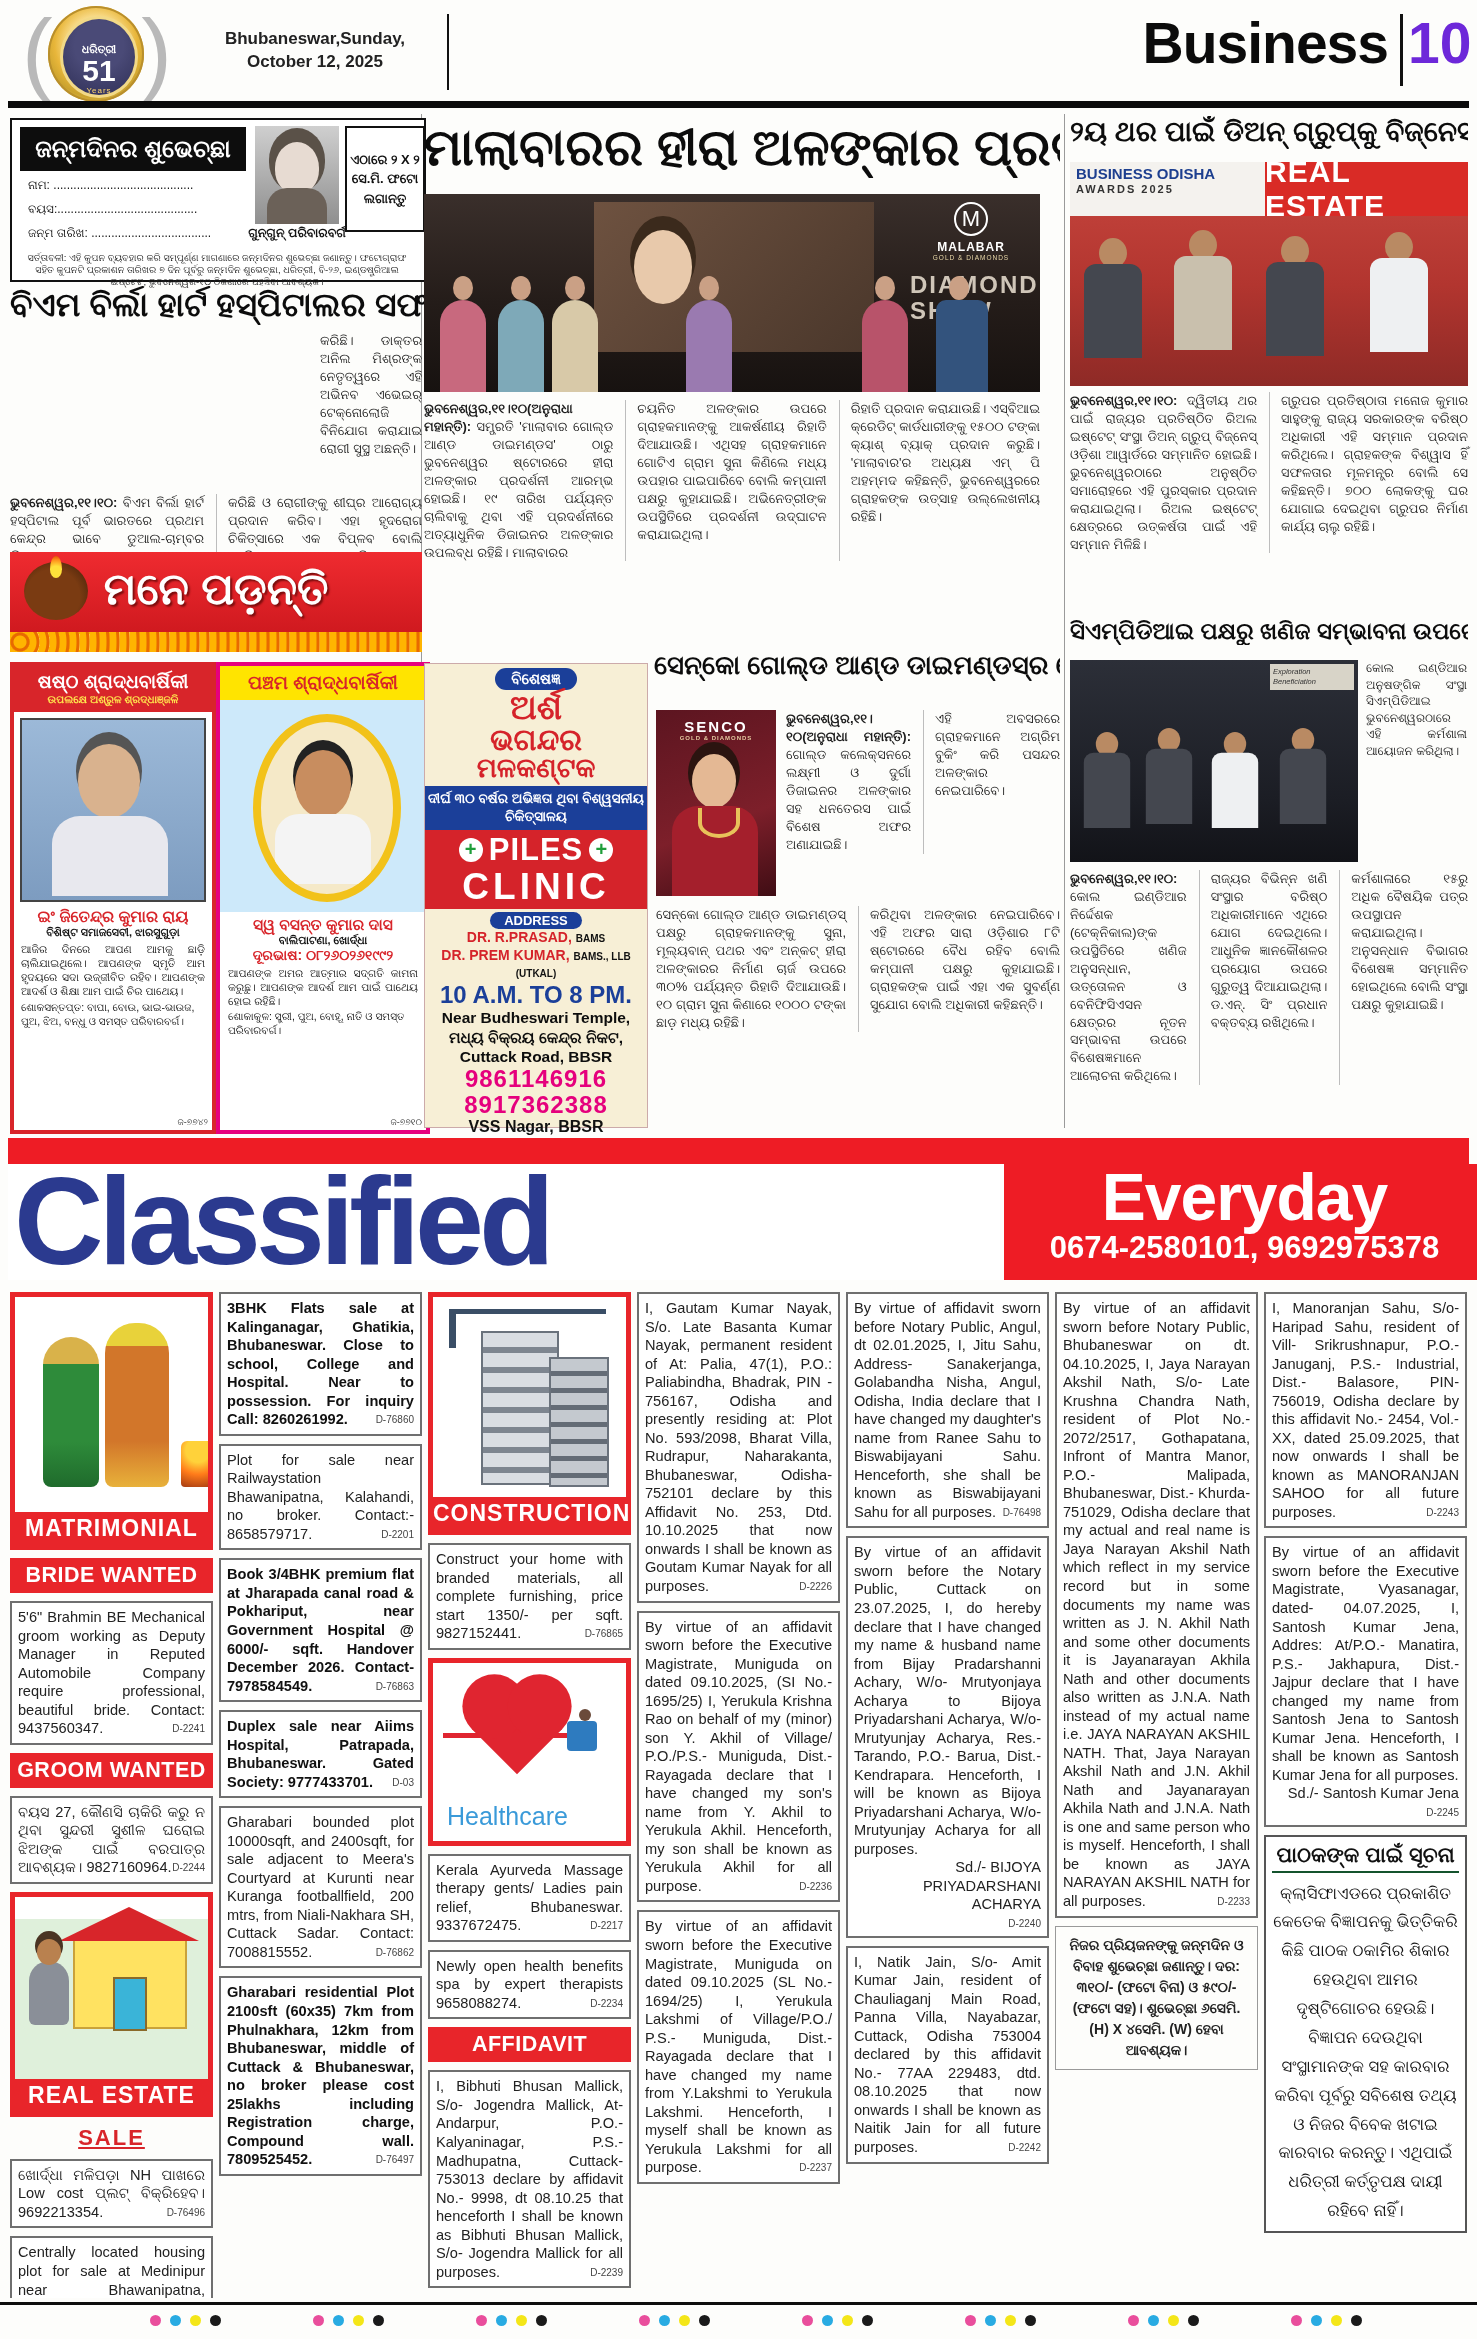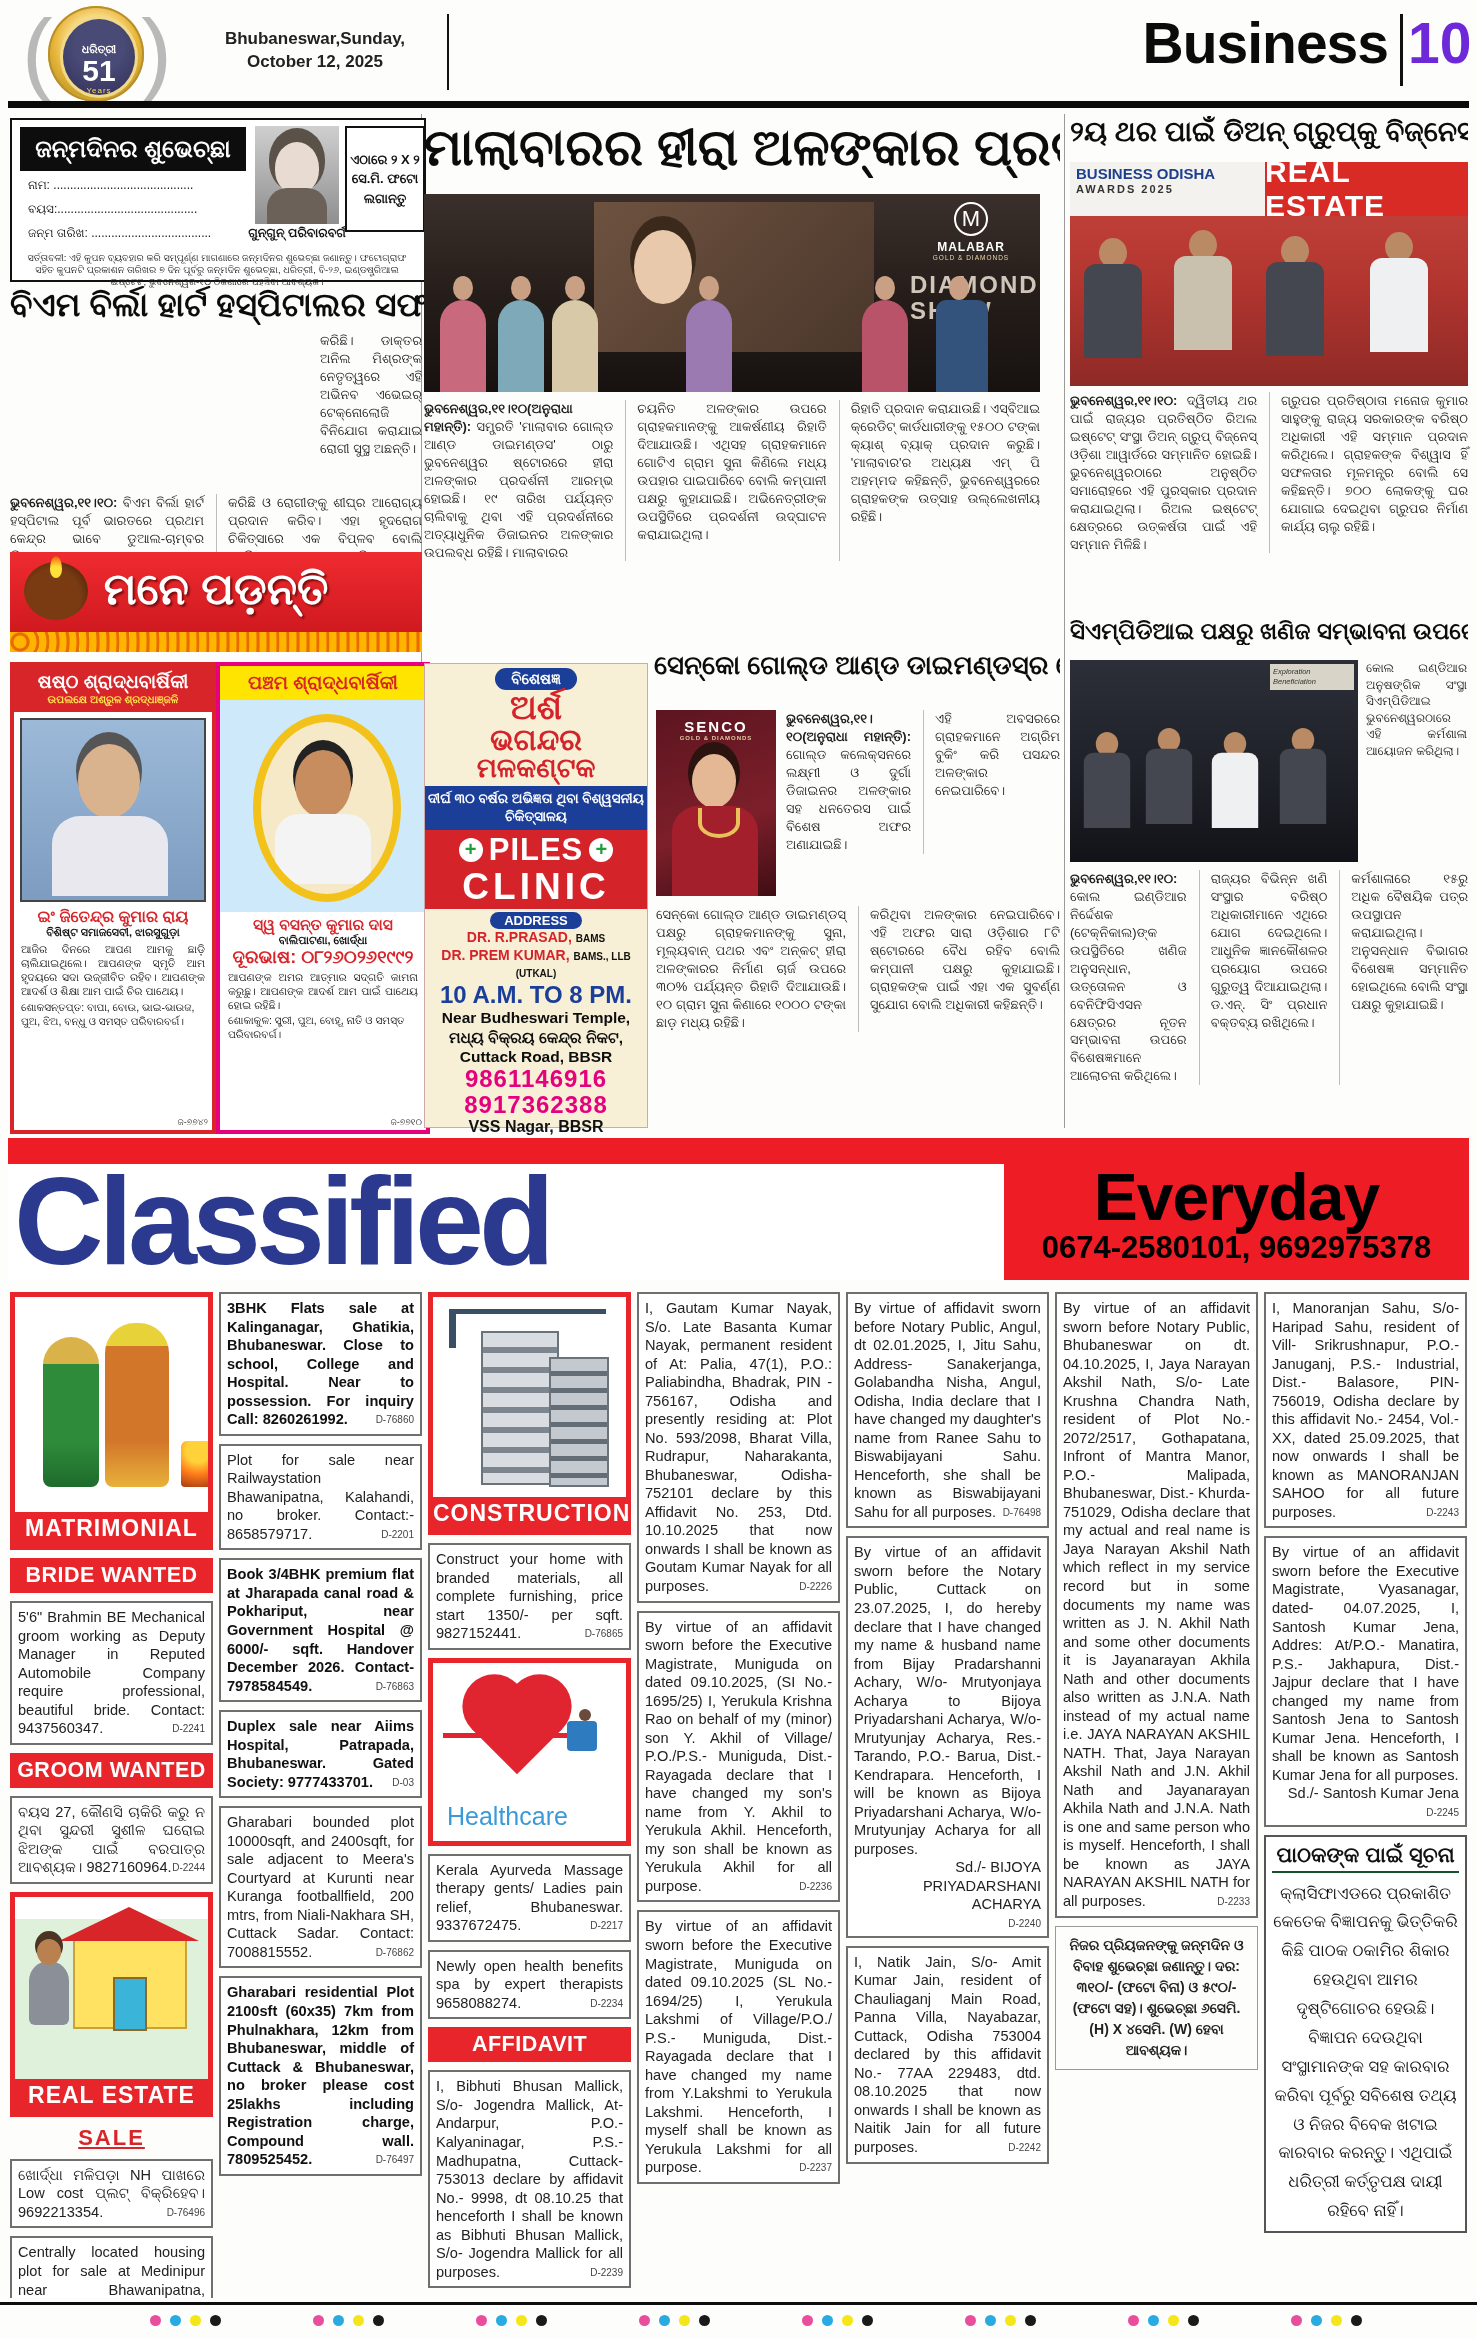--- a/index.html
+++ b/index.html
@@ -122,21 +122,21 @@
   #memoA .mfoot{font-size:10.5px;padding:0 7px;line-height:1.3;}
   #memoA .mref{position:absolute;right:4px;bottom:2px;font-size:9px;color:#333;}
   #memoB{left:216px;top:662px;width:206px;height:464px;border:4px solid #e6007e;}
   #memoB .mh{background:#ffe400;color:#d8252a;text-align:center;font-size:19px;font-weight:800;padding:6px 2px;}
   #memoB .sky{background:#cde9fa;height:212px;position:relative;}
   #memoB .oval{position:absolute;left:33px;top:14px;width:132px;height:172px;border-radius:50%;background:#f5e9c8;border:8px solid #f2c21a;overflow:hidden;}
   #memoB .oval:before{content:"";position:absolute;left:34px;top:28px;width:56px;height:68px;border-radius:50%;background:#c88d5f;box-shadow:0 -8px 0 2px #222;}
   #memoB .oval:after{content:"";position:absolute;left:14px;top:92px;width:96px;height:70px;border-radius:24px 24px 0 0;background:#f4f4f4;}
   #memoB .mname{color:#d8252a;font-weight:800;font-size:15.5px;text-align:center;margin-top:4px;}
   #memoB .mline{font-size:11px;text-align:center;font-weight:700;}
-  #memoB .mphone{color:#d8252a;font-size:18px;font-weight:800;text-align:center;}
+  #memoB .mphone{color:#d8252a;font-size:14px;font-weight:800;text-align:center;}
   #memoB .mbody{font-size:10.8px;padding:2px 8px;text-align:justify;line-height:1.3;}
   #memoB .mfoot{font-size:10.5px;padding:0 8px;line-height:1.3;}
   #memoB .mref{position:absolute;right:4px;bottom:2px;font-size:9px;color:#333;}
   
   #piles{left:424px;top:663px;width:222px;height:463px;background:#f7efd6;border:1px solid #caa;text-align:center;}
   #piles .pill{display:inline-block;background:#1b3f99;color:#fff;border-radius:14px;font-size:15px;font-weight:800;padding:2px 16px;margin-top:4px;}
   #piles .big{color:#d5232a;font-weight:800;line-height:1.02;}
   #piles .b1{font-size:34px;} #piles .b2{font-size:30px;} #piles .b3{font-size:27px;}
   #piles .navy{background:#1b3f99;color:#fff;font-size:13.5px;font-weight:700;padding:4px 2px;margin-top:3px;line-height:1.35;}
   #piles .redband{background:#d5232a;padding:2px 0 4px;margin-top:0;}
@@ -148,21 +148,21 @@
   #piles .doc{font-size:14px;font-weight:800;color:#d5232a;line-height:1.25;}
   #piles .doc small{color:#111;font-weight:700;font-size:10px;}
   #piles .time{color:#1b3f99;font-size:24px;font-weight:800;line-height:1.1;}
   #piles .loc{font-size:15.5px;font-weight:800;line-height:1.25;color:#0d0d0d;}
   #piles .ph{color:#e5007d;font-size:24px;font-weight:800;line-height:1.08;letter-spacing:1px;}
   #piles .loc2{font-size:16px;font-weight:800;}
   
   #clb-top{left:8px;top:1138px;width:1461px;height:26px;background:#ee1c25;}
   #clb-left{left:8px;top:1164px;width:996px;height:116px;background:#fff;}
   #clb-left .big{font-size:124px;font-weight:800;color:#2b3a8f;letter-spacing:-5px;line-height:0.92;margin-left:6px;}
-  #clb-right{left:1004px;top:1164px;width:465px;height:116px;background:#ee1c25;color:#000000;text-align:center;}
+  #clb-right{left:1004px;top:1164px;width:465px;height:116px;background:#ee1c25;color:#ffffff;text-align:center;padding-left:8px;}
   #clb-right .ev{font-size:66px;font-weight:800;line-height:1.0;letter-spacing:-1px;}
   #clb-right .phn{font-size:31px;font-weight:800;letter-spacing:0;}
   
   #clgrid{left:10px;top:1292px;width:1457px;height:1006px;display:flex;gap:6px;overflow:hidden;}
   .cl-col{width:203px;display:flex;flex-direction:column;gap:8px;}
   .cl-band{background:#e8252a;color:#fff;font-weight:800;font-size:21.5px;text-align:center;padding:5px 0;letter-spacing:0.5px;}
   .cl-ad{border:2px solid #6f6f6f;padding:5px 6px;font-size:14.6px;line-height:1.27;text-align:justify;color:#222;background:#fff;position:relative;}
   .cl-ad.b{font-weight:700;color:#111;}
   .cl-ad .ref{float:right;font-size:10px;color:#444;margin-top:4px;font-weight:400;}
   .cl-ad .sig{text-align:right;font-weight:inherit;}

